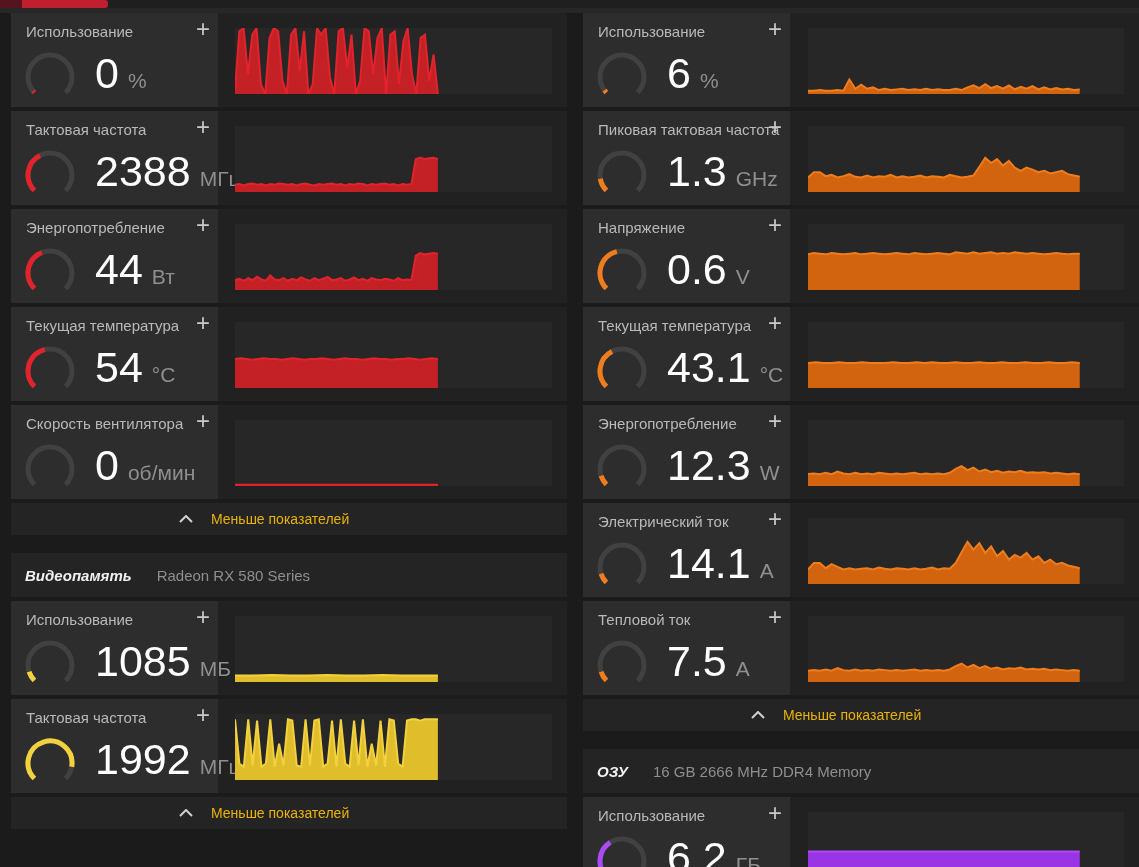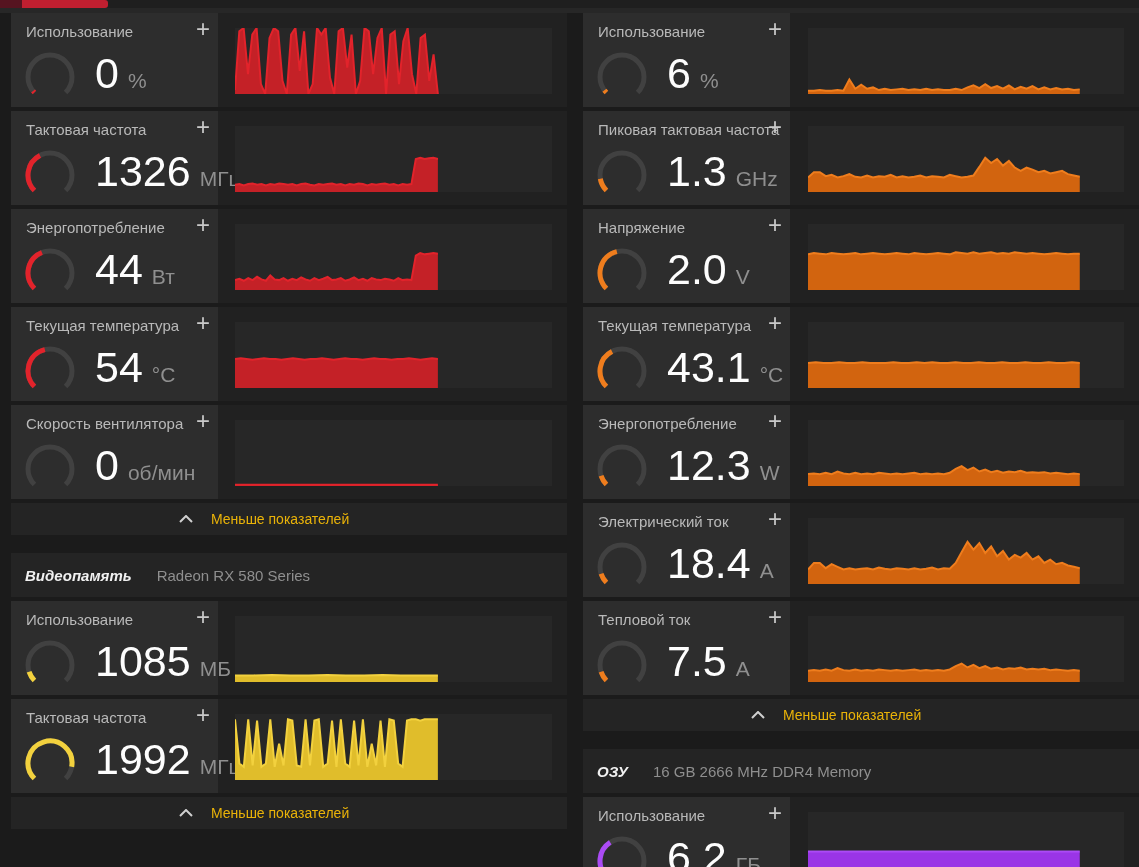--- a/index.html
+++ b/index.html
@@ -70,21 +70,21 @@
 
   <div class="metric-row">
     <div class="metric-panel">
       <div class="metric-label">Тактовая частота</div>
       <div class="plus-btn">+</div>
       <svg class="gauge" viewBox="0 0 52 52">
             <path d="M 10.44 42.56 A 22 22 0 1 1 41.56 42.56" fill="none" stroke="#414141" stroke-width="5"></path>
             <path d="M 10.44 42.56 A 22 22 0 0 1 16.01 7.40" fill="none" stroke="#e2232b" stroke-width="5"></path>
           </svg>
       <div class="value-wrap">
-        <span class="metric-value">1326</span>
+        <span class="metric-value">2388</span>
         <span class="metric-unit">МГц</span>
       </div>
     </div>
     <div class="plot">
       <svg preserveAspectRatio="none" viewBox="0 0 1000 100">
             <polygon points="0,100 0.0,89.0 13.9,88.0 27.8,90.0 41.7,88.0 55.7,87.0 69.6,89.0 83.5,88.0 97.4,90.0 111.3,88.0 125.2,89.0 139.1,87.0 153.0,88.0 167.0,89.0 180.9,88.0 194.8,90.0 208.7,88.0 222.6,87.0 236.5,89.0 250.4,90.0 264.3,88.0 278.3,89.0 292.2,88.0 306.1,87.0 320.0,89.0 333.9,88.0 347.8,90.0 361.7,88.0 375.7,89.0 389.6,87.0 403.5,88.0 417.4,90.0 431.3,88.0 445.2,89.0 459.1,88.0 473.0,87.0 487.0,89.0 500.9,88.0 514.8,90.0 528.7,88.0 542.6,89.0 556.5,88.0 570.4,50.0 584.3,48.0 598.3,50.0 612.2,49.0 626.1,48.0 640.0,50.0 640.0,100" fill="#c42127"></polygon>
             <polyline points="0.0,89.0 13.9,88.0 27.8,90.0 41.7,88.0 55.7,87.0 69.6,89.0 83.5,88.0 97.4,90.0 111.3,88.0 125.2,89.0 139.1,87.0 153.0,88.0 167.0,89.0 180.9,88.0 194.8,90.0 208.7,88.0 222.6,87.0 236.5,89.0 250.4,90.0 264.3,88.0 278.3,89.0 292.2,88.0 306.1,87.0 320.0,89.0 333.9,88.0 347.8,90.0 361.7,88.0 375.7,89.0 389.6,87.0 403.5,88.0 417.4,90.0 431.3,88.0 445.2,89.0 459.1,88.0 473.0,87.0 487.0,89.0 500.9,88.0 514.8,90.0 528.7,88.0 542.6,89.0 556.5,88.0 570.4,50.0 584.3,48.0 598.3,50.0 612.2,49.0 626.1,48.0 640.0,50.0" fill="none" stroke="#e2232b" stroke-width="2" vector-effect="non-scaling-stroke"></polyline>
           </svg>
     </div>
   </div>
@@ -257,21 +257,21 @@
 
   <div class="metric-row">
     <div class="metric-panel">
       <div class="metric-label">Напряжение</div>
       <div class="plus-btn">+</div>
       <svg class="gauge" viewBox="0 0 52 52">
             <path d="M 10.44 42.56 A 22 22 0 1 1 41.56 42.56" fill="none" stroke="#414141" stroke-width="5"></path>
             <path d="M 10.44 42.56 A 22 22 0 0 1 20.86 5.61" fill="none" stroke="#ef7d1d" stroke-width="5"></path>
           </svg>
       <div class="value-wrap">
-        <span class="metric-value">2.0</span>
+        <span class="metric-value">0.6</span>
         <span class="metric-unit">V</span>
       </div>
     </div>
     <div class="plot">
       <svg preserveAspectRatio="none" viewBox="0 0 1000 100">
             <polygon points="0,100 0.0,46.0 18.7,44.0 37.4,45.0 56.1,46.0 74.8,44.0 93.5,45.0 112.2,46.0 130.9,45.0 149.6,44.0 168.3,46.0 187.0,45.0 205.7,44.0 224.3,45.0 243.0,46.0 261.7,45.0 280.4,44.0 299.1,45.0 317.8,46.0 336.5,44.0 355.2,45.0 373.9,46.0 392.6,45.0 411.3,44.0 430.0,45.0 448.7,46.0 467.4,43.0 486.1,44.0 504.8,45.0 523.5,43.0 542.2,45.0 560.9,44.0 579.6,43.0 598.3,45.0 617.0,44.0 635.7,45.0 654.3,43.0 673.0,44.0 691.7,45.0 710.4,44.0 729.1,45.0 747.8,46.0 766.5,45.0 785.2,44.0 803.9,45.0 822.6,46.0 841.3,45.0 860.0,45.0 860.0,100" fill="#d2640f"></polygon>
             <polyline points="0.0,46.0 18.7,44.0 37.4,45.0 56.1,46.0 74.8,44.0 93.5,45.0 112.2,46.0 130.9,45.0 149.6,44.0 168.3,46.0 187.0,45.0 205.7,44.0 224.3,45.0 243.0,46.0 261.7,45.0 280.4,44.0 299.1,45.0 317.8,46.0 336.5,44.0 355.2,45.0 373.9,46.0 392.6,45.0 411.3,44.0 430.0,45.0 448.7,46.0 467.4,43.0 486.1,44.0 504.8,45.0 523.5,43.0 542.2,45.0 560.9,44.0 579.6,43.0 598.3,45.0 617.0,44.0 635.7,45.0 654.3,43.0 673.0,44.0 691.7,45.0 710.4,44.0 729.1,45.0 747.8,46.0 766.5,45.0 785.2,44.0 803.9,45.0 822.6,46.0 841.3,45.0 860.0,45.0" fill="none" stroke="#ef7d1d" stroke-width="2" vector-effect="non-scaling-stroke"></polyline>
           </svg>
     </div>
   </div>
@@ -320,21 +320,21 @@
 
   <div class="metric-row">
     <div class="metric-panel">
       <div class="metric-label">Электрический ток</div>
       <div class="plus-btn">+</div>
       <svg class="gauge" viewBox="0 0 52 52">
             <path d="M 10.44 42.56 A 22 22 0 1 1 41.56 42.56" fill="none" stroke="#414141" stroke-width="5"></path>
             <path d="M 10.44 42.56 A 22 22 0 0 1 5.08 33.80" fill="none" stroke="#ef7d1d" stroke-width="5"></path>
           </svg>
       <div class="value-wrap">
-        <span class="metric-value">18.4</span>
+        <span class="metric-value">14.1</span>
         <span class="metric-unit">A</span>
       </div>
     </div>
     <div class="plot">
       <svg preserveAspectRatio="none" viewBox="0 0 1000 100">
             <polygon points="0,100 0.0,78.0 18.7,68.0 37.4,68.0 56.1,76.0 74.8,70.0 93.5,74.0 112.2,78.0 130.9,76.0 149.6,78.0 168.3,77.0 187.0,76.0 205.7,78.0 224.3,75.0 243.0,77.0 261.7,78.0 280.4,76.0 299.1,77.0 317.8,78.0 336.5,76.0 355.2,78.0 373.9,77.0 392.6,75.0 411.3,78.0 430.0,76.0 448.7,77.0 467.4,68.0 486.1,52.0 504.8,36.0 523.5,48.0 542.2,38.0 560.9,53.0 579.6,43.0 598.3,58.0 617.0,50.0 635.7,63.0 654.3,56.0 673.0,60.0 691.7,53.0 710.4,63.0 729.1,58.0 747.8,68.0 766.5,63.0 785.2,70.0 803.9,68.0 822.6,72.0 841.3,74.0 860.0,76.0 860.0,100" fill="#d2640f"></polygon>
             <polyline points="0.0,78.0 18.7,68.0 37.4,68.0 56.1,76.0 74.8,70.0 93.5,74.0 112.2,78.0 130.9,76.0 149.6,78.0 168.3,77.0 187.0,76.0 205.7,78.0 224.3,75.0 243.0,77.0 261.7,78.0 280.4,76.0 299.1,77.0 317.8,78.0 336.5,76.0 355.2,78.0 373.9,77.0 392.6,75.0 411.3,78.0 430.0,76.0 448.7,77.0 467.4,68.0 486.1,52.0 504.8,36.0 523.5,48.0 542.2,38.0 560.9,53.0 579.6,43.0 598.3,58.0 617.0,50.0 635.7,63.0 654.3,56.0 673.0,60.0 691.7,53.0 710.4,63.0 729.1,58.0 747.8,68.0 766.5,63.0 785.2,70.0 803.9,68.0 822.6,72.0 841.3,74.0 860.0,76.0" fill="none" stroke="#ef7d1d" stroke-width="2" vector-effect="non-scaling-stroke"></polyline>
           </svg>
     </div>
   </div>

